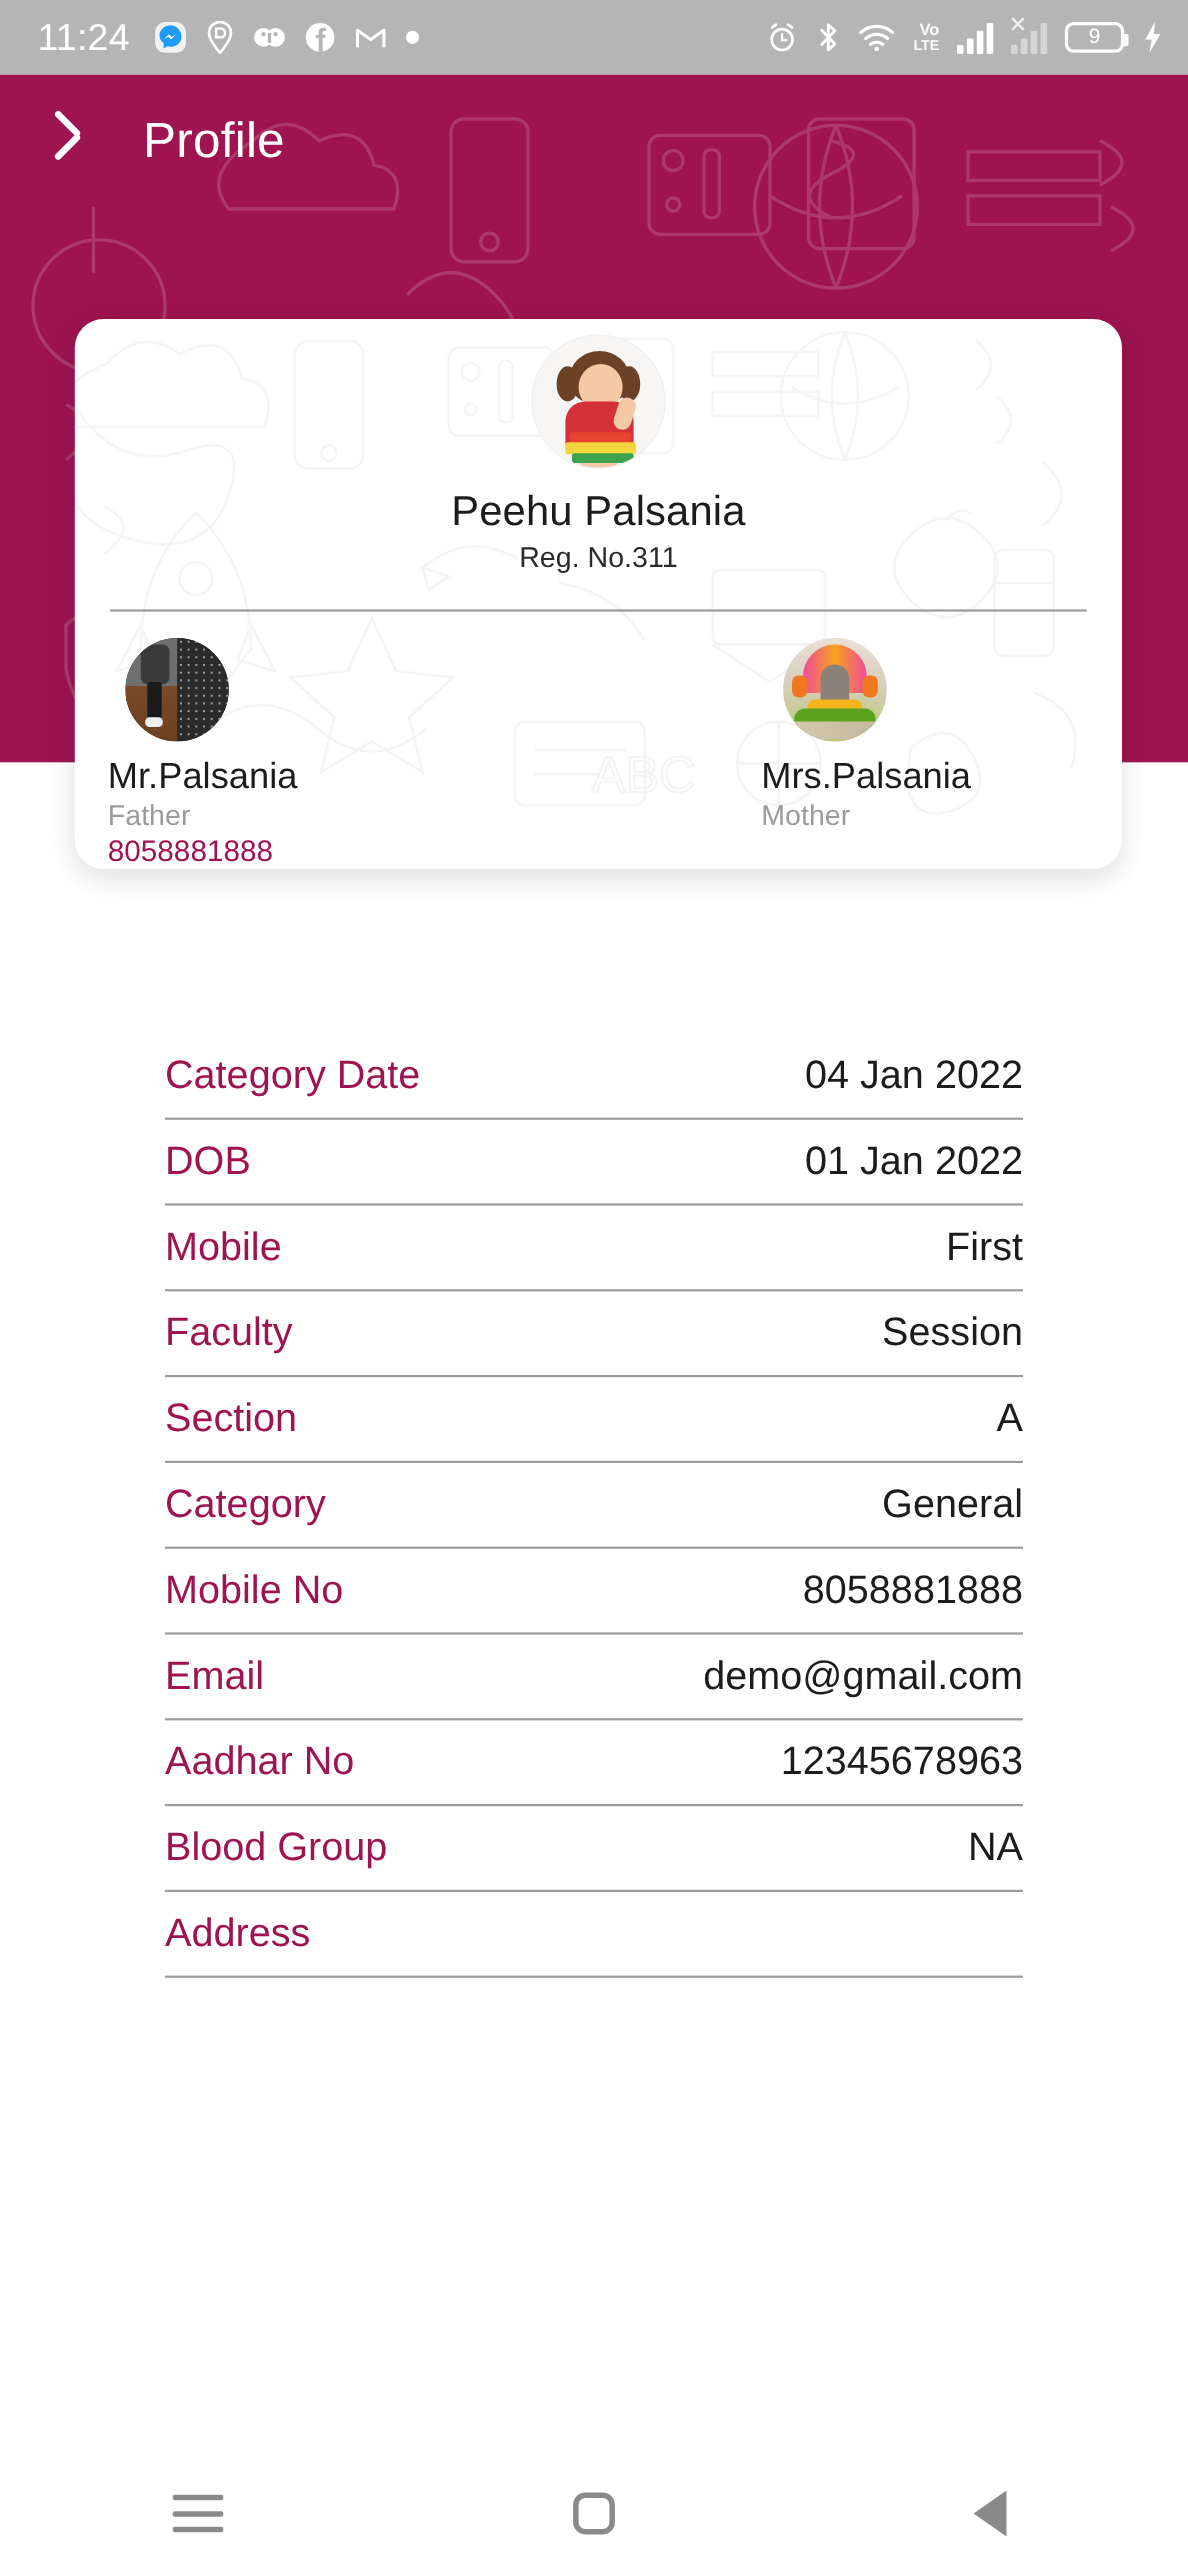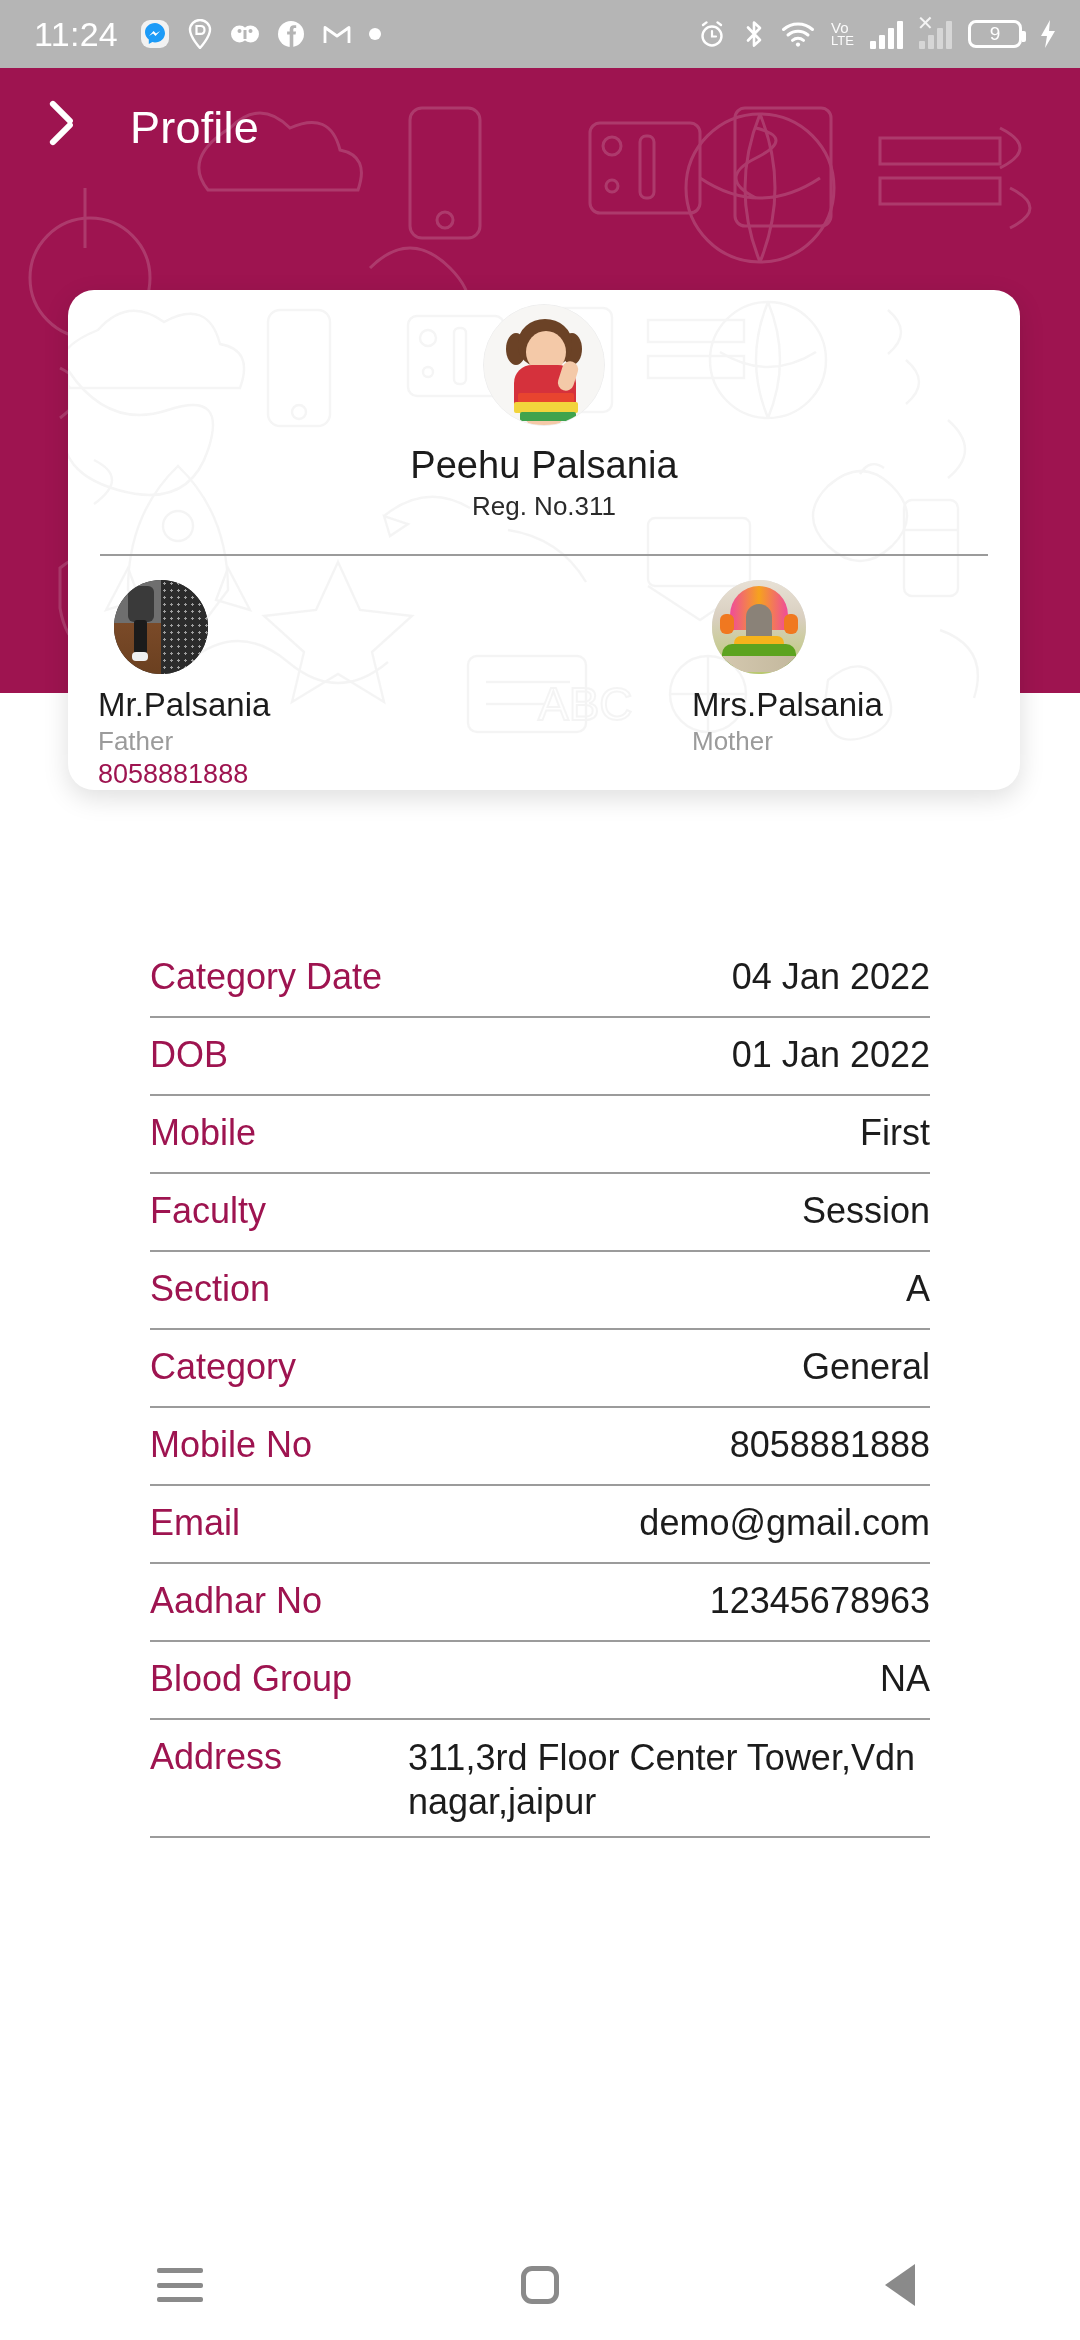--- a/index.html
+++ b/index.html
@@ -19,22 +19,22 @@
     padding:0 22px 0 34px;
     color:#ffffff;
   }
   .sb-time{ font-size:34px; letter-spacing:.3px; font-weight:400; line-height:1; }
   .sb-left-icons{ display:flex; align-items:center; gap:17px; margin-left:22px; }
   .sb-spacer{ flex:1; }
   .sb-right-icons{ display:flex; align-items:center; gap:16px; }
   .sb-ico{ display:block; }
   .sb-dot{ width:12px; height:12px; border-radius:50%; background:#fff; }
   .volte{
-    display:flex; flex-direction:column; align-items:flex-start; justify-content:center;
-    line-height:.92; font-size:15px; font-weight:400; color:#ffffff; opacity:.95;
+    display:flex; flex-direction:column; align-items:flex-end; justify-content:center;
+    line-height:.92; font-size:15px; font-weight:700; color:#ffffff; opacity:.95;
   }
   .volte span:last-child{ font-size:13px; }
   .sig{ display:flex; align-items:flex-end; gap:3px; height:30px; }
   .sig i{ display:block; width:6px; background:#fff; border-radius:1px; }
   .sig i:nth-child(1){ height:8px; }
   .sig i:nth-child(2){ height:14px; }
   .sig i:nth-child(3){ height:21px; }
   .sig i:nth-child(4){ height:28px; }
   .sig.dim i{ opacity:.45; }
   .sig-x{ position:relative; display:flex; align-items:flex-end; }
@@ -454,21 +454,20 @@
     <div class="value">12345678963</div>
   </div>
 
   <div class="row">
     <div class="label">Blood Group</div>
     <div class="value">NA</div>
   </div>
 
   <div class="row address">
     <div class="label">Address</div>
-    <div class="value">311,3rd Floor Center Tower,Vdn nagar,jaipur</div>
   </div>
 
 </div>
 
 <div class="navbar">
   <div class="nav-btn">
     <div class="nav-recents">
         <i></i>
         <i></i>
         <i></i>

